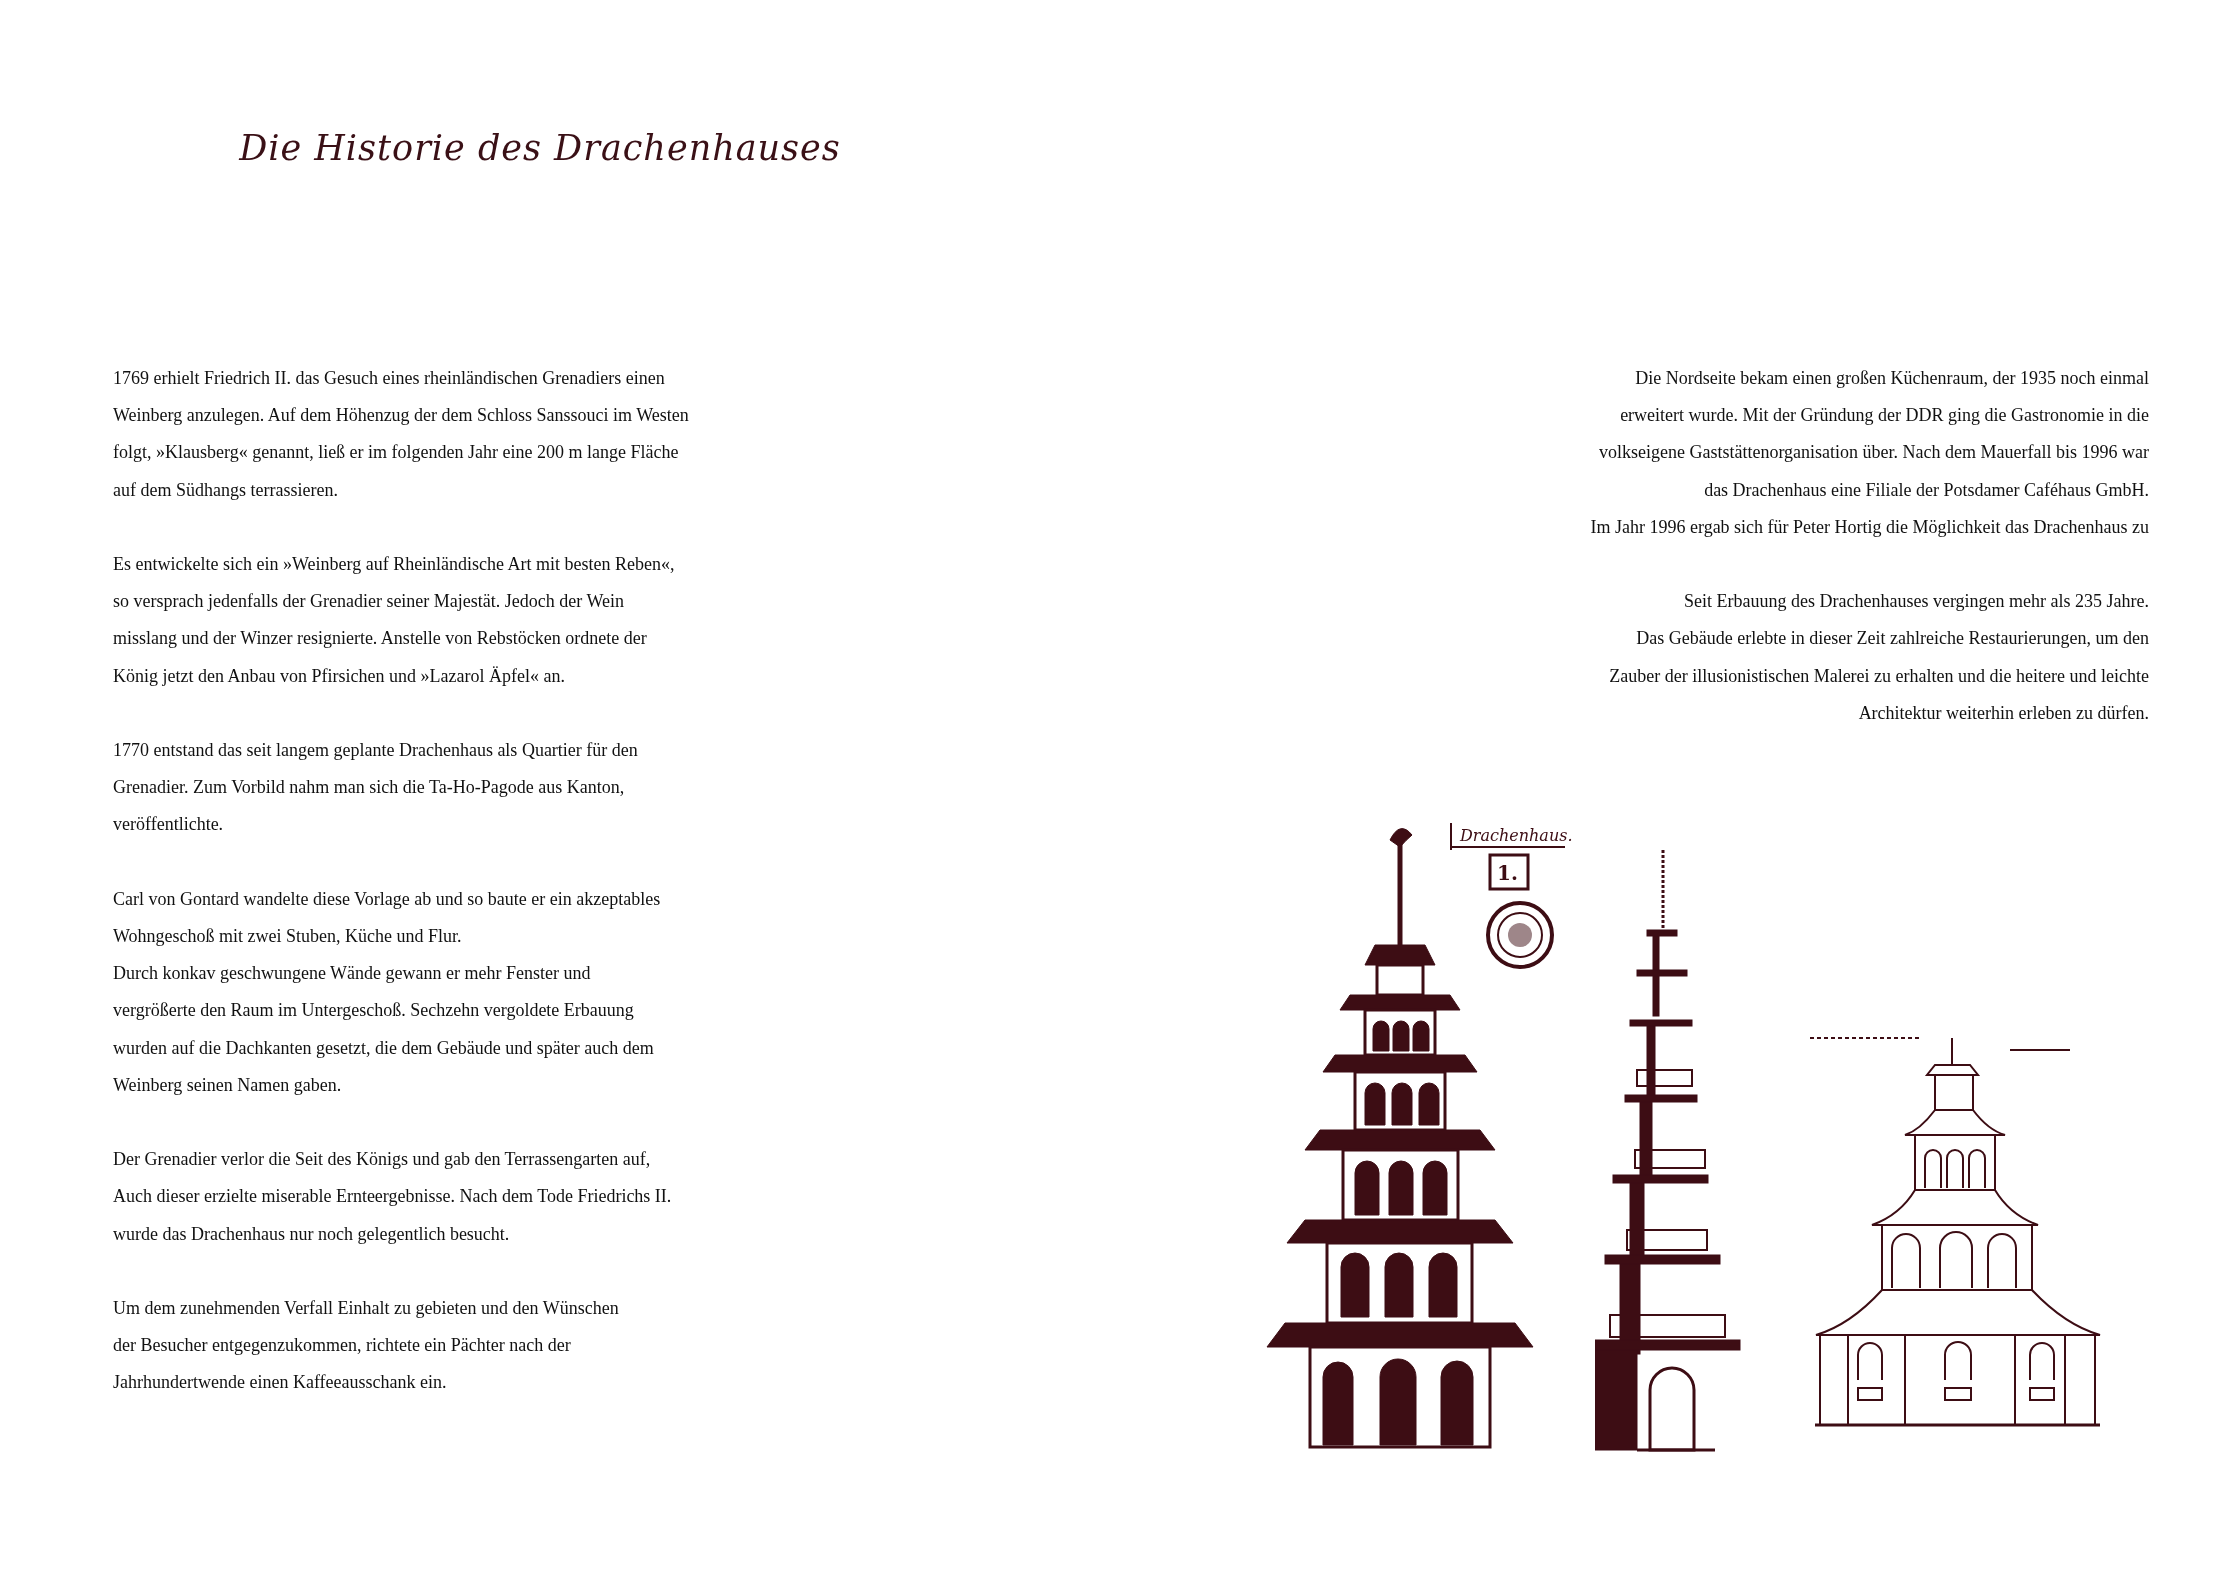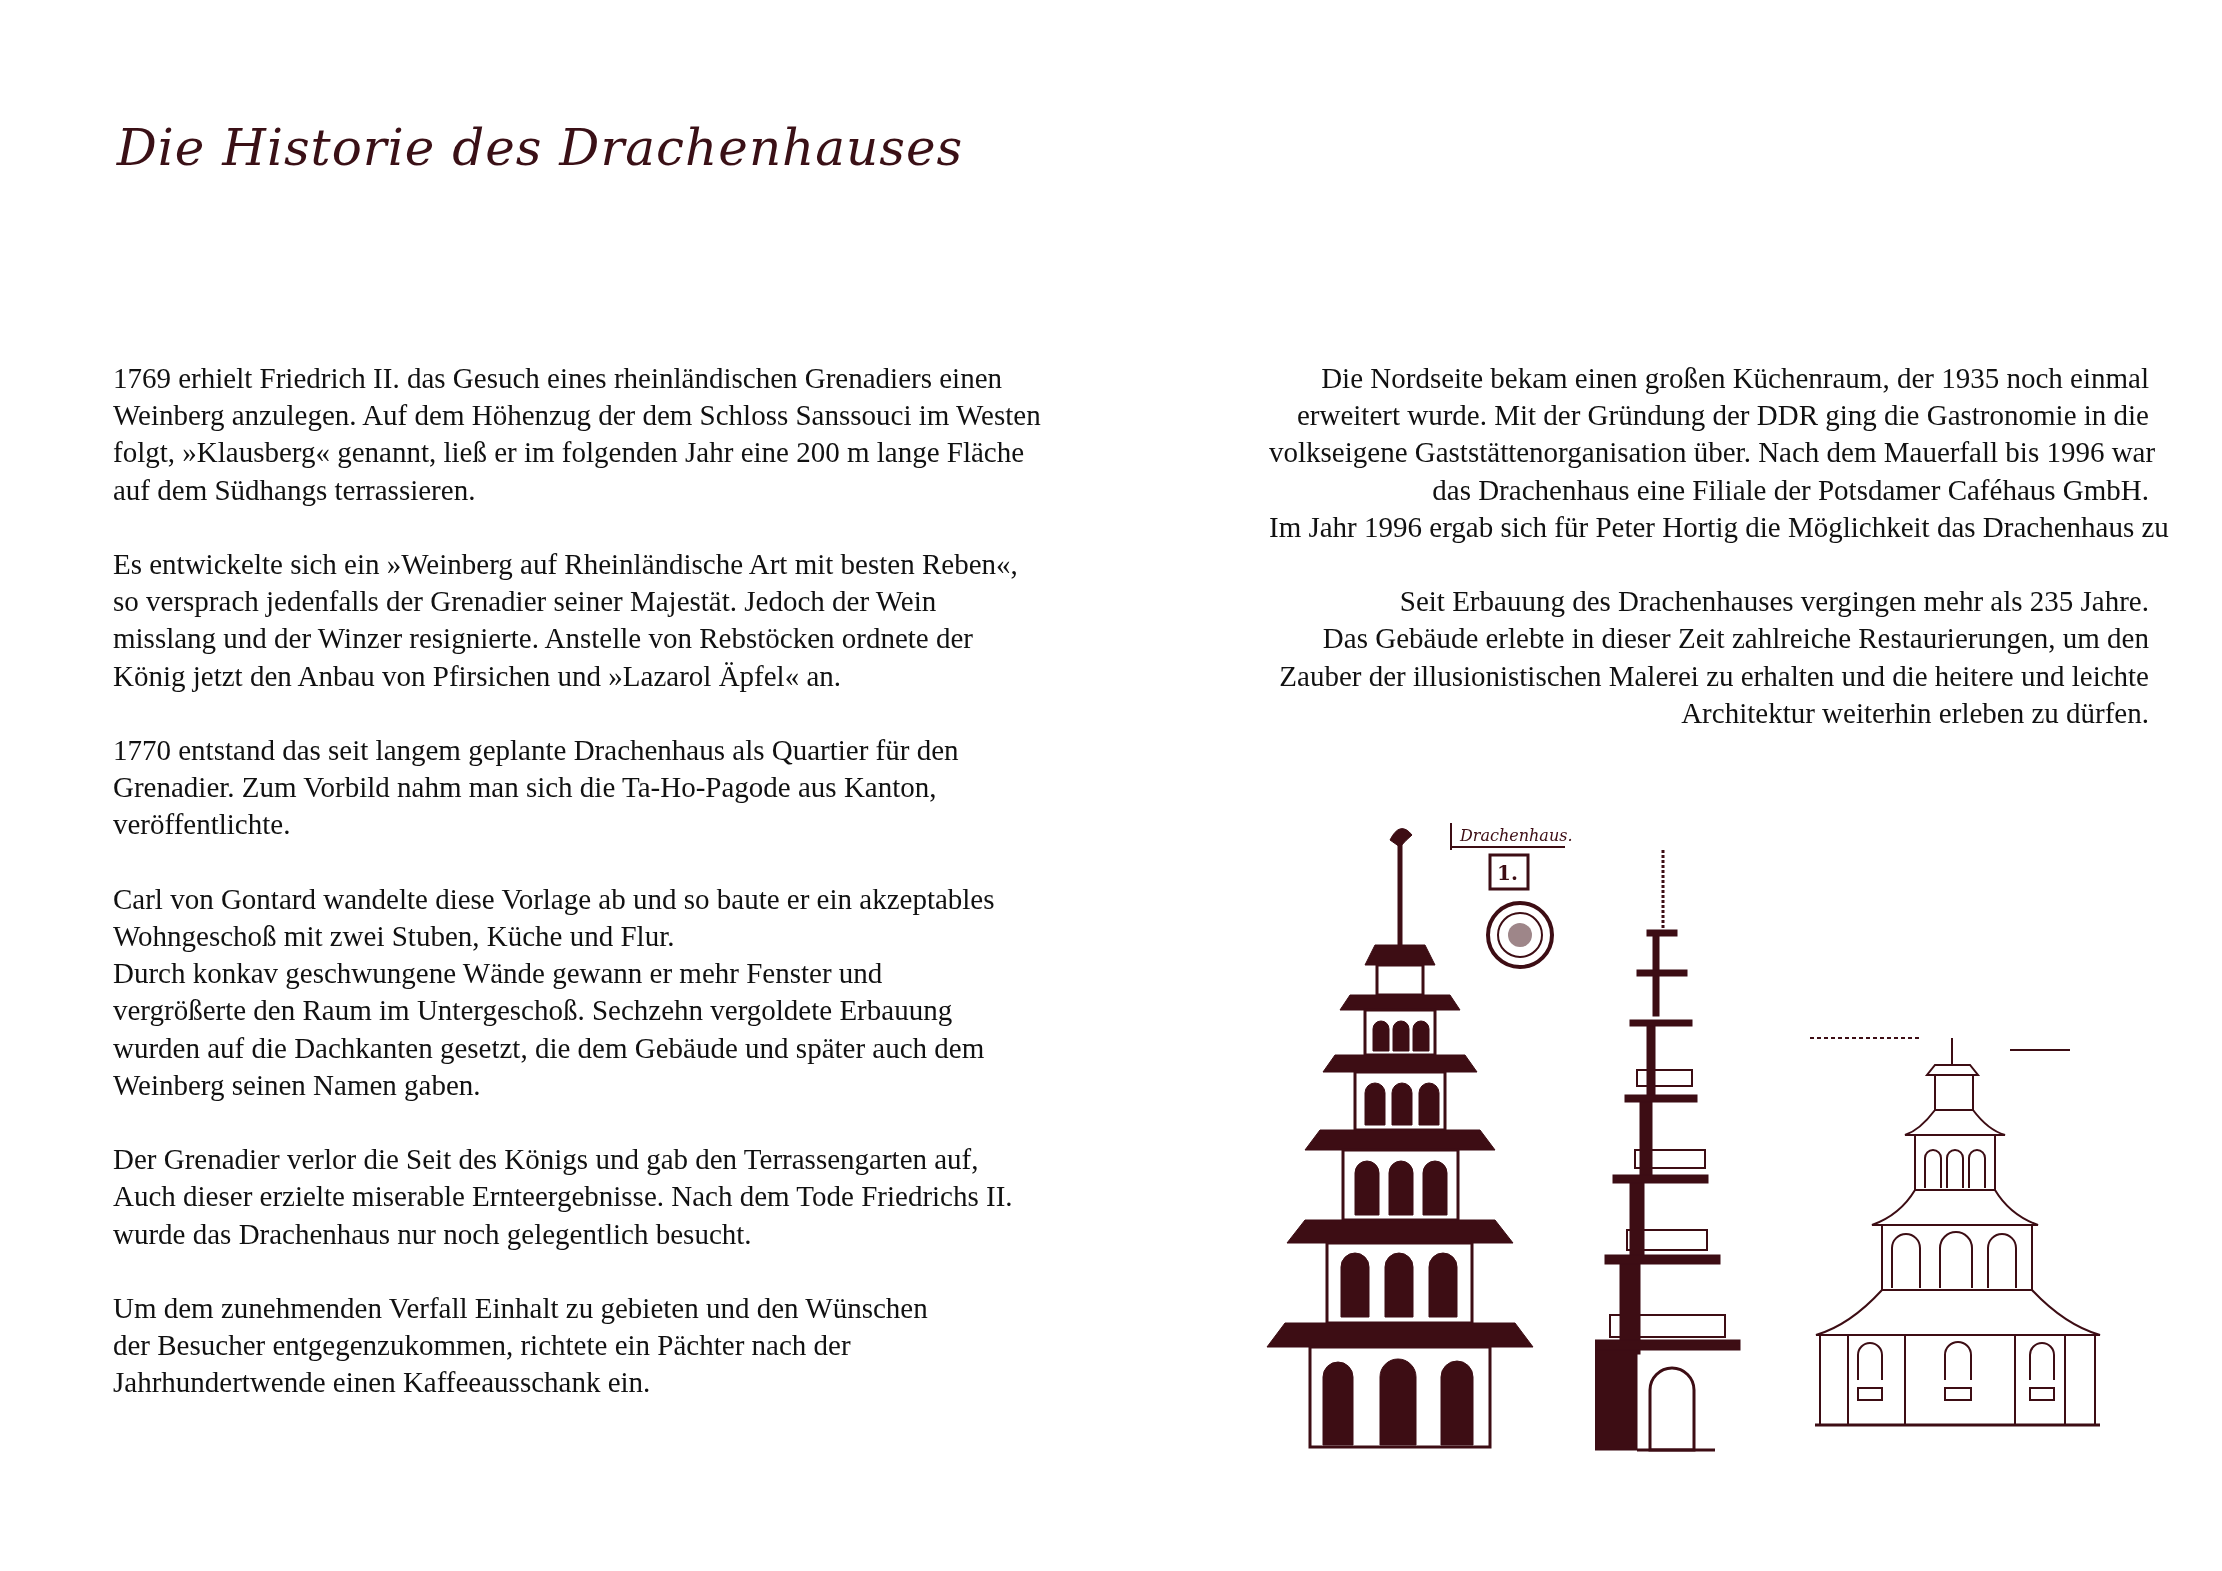--- a/index.html
+++ b/index.html
@@ -1,22 +1,22 @@
 <!DOCTYPE html>
 <html><head>
 <meta charset="utf-8">
 <style>
   html, body { margin: 0; padding: 0; background: #ffffff; }
   body { width: 2222px; height: 1571px; position: relative; overflow: hidden;
          font-family: "Liberation Serif", "DejaVu Serif", serif; color: #111; }
   .title { position: absolute; left: 100px; top: 100px; width: 880px; text-align: center;
            font-family: "DejaVu Serif", serif; font-style: italic; color: #3a1016;
-           font-size: 50px; line-height: 96px; letter-spacing: 1px; }
+           font-size: 35px; line-height: 96px; letter-spacing: 1px; }
   .title div { white-space: nowrap; }
-  .col { position: absolute; top: 360px; font-size: 29px; line-height: 37.2px; }
+  .col { position: absolute; top: 360px; font-size: 18px; line-height: 37.2px; }
   .col.left { left: 113px; width: 880px; }
   .col.right { left: 1269px; width: 880px; text-align: right; }
   .para { margin: 0 0 37.2px 0; }
   .line { display: block; white-space: nowrap; }
   .figures { position: absolute; left: 1265px; top: 815px; width: 850px; height: 645px; }
   .figures svg { position: absolute; }
 </style>
 </head>
 <body>
 

